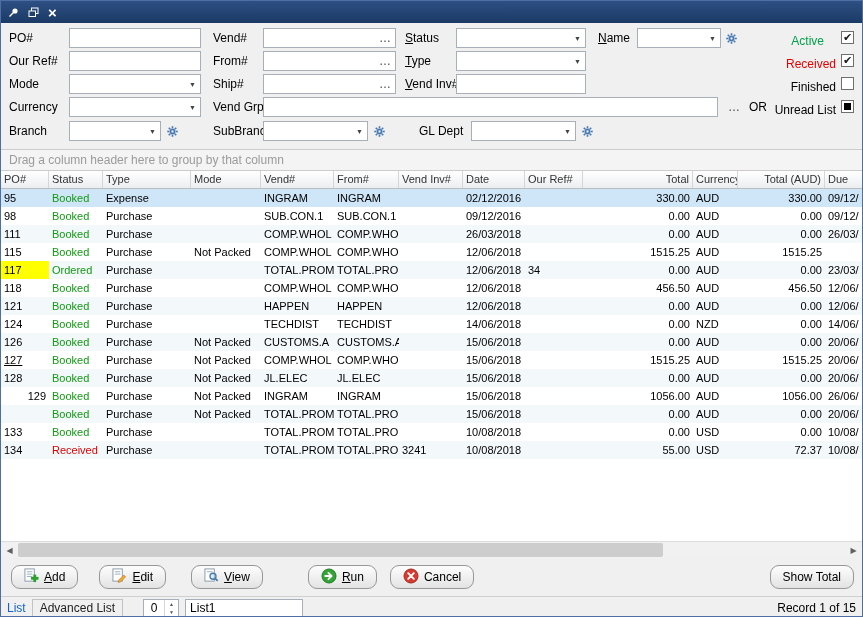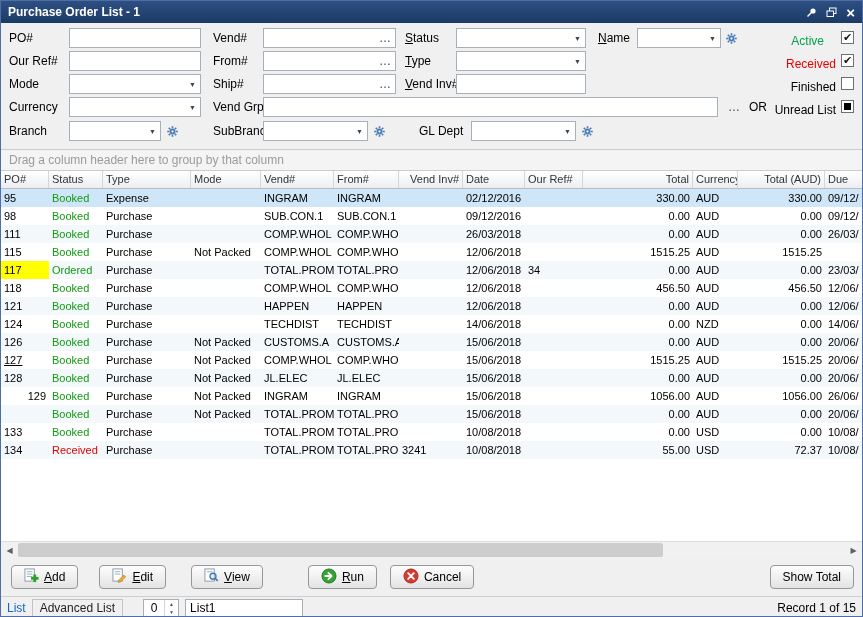--- a/index.html
+++ b/index.html
@@ -58,21 +58,21 @@
   .scroll-btn { width:17px; height:16px; display:flex; align-items:center; justify-content:center;
                 color:#606060; font-size:8px; cursor:pointer; }
   .scroll-track { flex:1; position:relative; }
   .scroll-thumb { position:absolute; left:0; top:1px; height:14px; width:78%;
                   background:#cdcdcd; border-radius:2px; cursor:pointer; }
 
   
   .button-bar { height:38px; display:flex; align-items:center; background:#f0f0f0; }
   .btn { height:24px; display:inline-flex; align-items:center; gap:5px; padding:0 12px;
          background:linear-gradient(#fdfdfd,#e3e3e3); border:1px solid #979797;
-         border-radius:4px; font-size:12px; color:#000; cursor:pointer; white-space:nowrap; }
+         border-radius:9px; font-size:12px; color:#000; cursor:pointer; white-space:nowrap; }
   .btn svg { flex:0 0 auto; }
   .ml10{margin-left:10px}.ml13{margin-left:13px}.ml21{margin-left:21px}
   .ml25{margin-left:25px}.ml45{margin-left:45px}
   .btn-showtotal { margin-left:auto; margin-right:8px; }
 
   
   .status-bar { height:22px; border-top:1px solid #cfcfcf; background:#f0f0f0; display:flex;
                 align-items:center; padding:0 6px; gap:6px; font-size:12px; }
   .tab-list { color:#1464c8; cursor:pointer; }
   .tab-adv { border:1px solid #c3c3c3; padding:1px 7px; cursor:pointer; color:#222; }
@@ -86,21 +86,20 @@
                     font:12px "Liberation Sans",sans-serif; padding:0 4px; outline:none; }
   .record-label { margin-left:auto; color:#000; }
   u { text-decoration:underline; }
 </style>
 </head>
 <body>
 
 <div class="window">
 
   <div class="titlebar">
-    <span class="title">Purchase Order List - 1</span>
     <span class="title-icons">
       <span>
         <svg width="11" height="11" viewBox="0 0 11 11">
             <circle cx="7" cy="4" r="2.6" fill="#fff"></circle>
             <line x1="5.2" y1="5.8" x2="1.5" y2="9.5" stroke="#fff" stroke-width="1.4"></line>
           </svg>
       </span>
       <span>
         <svg width="11" height="11" viewBox="0 0 11 11">
             <rect x="3.5" y="1" width="6.5" height="5.5" fill="none" stroke="#fff"></rect>
@@ -263,21 +262,21 @@
   </div>
 
   <div class="grid">
     <div class="grid-header">
         <div class="cell" style="width: 48px; text-align: left;">PO#</div>
         <div class="cell" style="width: 54px; text-align: left;">Status</div>
         <div class="cell" style="width: 88px; text-align: left;">Type</div>
         <div class="cell" style="width: 70px; text-align: left;">Mode</div>
         <div class="cell" style="width: 73px; text-align: left;">Vend#</div>
         <div class="cell" style="width: 65px; text-align: left;">From#</div>
-        <div class="cell" style="width: 64px; text-align: right;">Vend Inv#</div>
+        <div class="cell" style="width: 64px; text-align: left;">Vend Inv#</div>
         <div class="cell" style="width: 62px; text-align: left;">Date</div>
         <div class="cell" style="width: 58px; text-align: left;">Our Ref#</div>
         <div class="cell" style="width: 110px; text-align: right;">Total</div>
         <div class="cell" style="width: 45px; text-align: left;">Currency</div>
         <div class="cell" style="width: 87px; text-align: right;">Total (AUD)</div>
         <div class="cell" style="width: 39px; text-align: left;">Due</div>
       </div>
     <div class="grid-body">
         <div class="grid-row selected">
           <div class="cell" style="width: 48px; text-align: left;">95</div>

